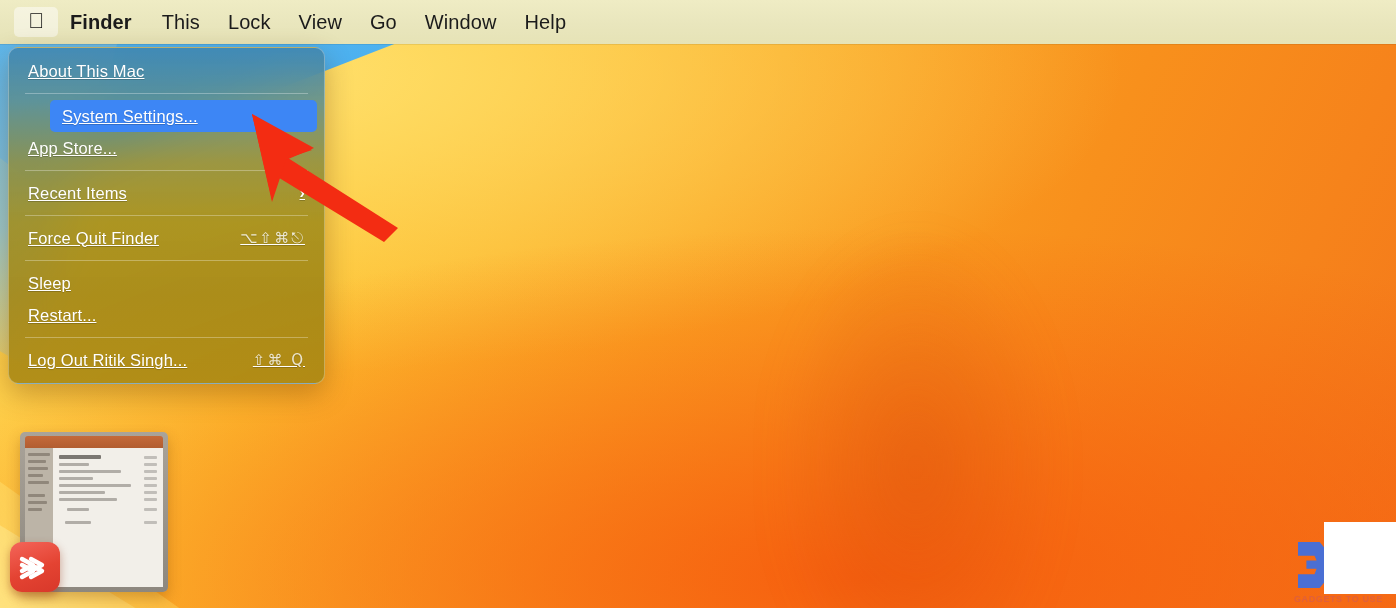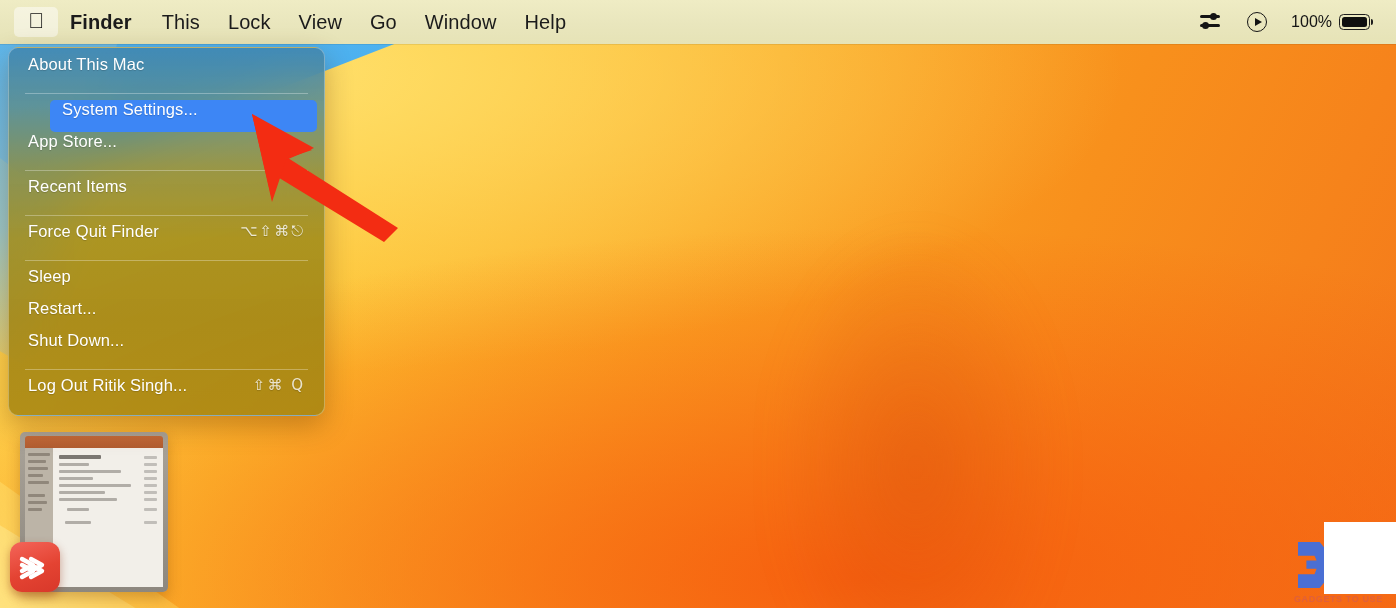--- a/index.html
+++ b/index.html
@@ -118,25 +118,26 @@
         rgba(63,133,175,.88) 0%,
         rgba(92,140,140,.86) 16%,
         rgba(139,139,62,.86) 34%,
         rgba(160,139,26,.87) 52%,
         rgba(160,132,20,.88) 74%,
         rgba(167,134,18,.88) 100%);
     backdrop-filter:blur(22px);
   }
   .mi{
     height:32px; margin:0 7px; padding:0 12px;
-    display:flex; align-items:flex-start;
+    display:flex; align-items:center;
     font-size:16.5px; color:#ffffff; letter-spacing:.15px;
     border-radius:5px; cursor:default;
     text-shadow:0 1px 1px rgba(0,0,0,.18);
     position:relative;
+    text-decoration:underline;
   }
   .mi.selected{ background:#3d86f5;margin-left:41px; }
   .mi .label{ white-space:nowrap; }
   .mi .shortcut{
     margin-left:auto; font-size:15px; color:rgba(255,255,255,.80);
     letter-spacing:2px; font-family:"DejaVu Sans", sans-serif;
   }
   .mi .chev{
     margin-left:auto; font-size:16px; font-weight:bold; color:#ffffff; line-height:1;
   }
@@ -217,42 +218,20 @@
     </div>
     <div class="mb-item bold">Finder</div>
     <div class="mb-item">This</div>
     <div class="mb-item">Lock</div>
     <div class="mb-item">View</div>
     <div class="mb-item">Go</div>
     <div class="mb-item">Window</div>
     <div class="mb-item">Help</div>
   </div>
 
-  <div class="mb-right">
-    <div class="mb-status">
-      <div class="cc-icon">
-        <div class="ccbar ccb1"></div>
-          <div class="ccknob k1"></div>
-        <div class="ccbar ccb2"></div>
-          <div class="ccknob k2"></div>
-      </div>
-    </div>
-    <div class="mb-status">
-      <div class="play-icon">
-        <div class="play-tri"></div>
-      </div>
-    </div>
-    <div class="mb-status">
-      <span class="batt-pct">100%</span>
-      <div class="batt">
-        <div class="batt-fill" style="width:100%"></div>
-        <div class="batt-cap"></div>
-      </div>
-    </div>
-  </div>
 </div>
 
 <div id="apple-menu">
 
   <div class="mi">
     <span class="label">About This Mac</span>
   </div>
 
   <div class="sep"></div>
 
@@ -281,23 +260,20 @@
   <div class="sep"></div>
 
   <div class="mi">
     <span class="label">Sleep</span>
   </div>
 
   <div class="mi">
     <span class="label">Restart...</span>
   </div>
 
-  <div class="mi">
-    <span class="label">Shut Down...</span>
-  </div>
 
   <div class="sep"></div>
 
 
   <div class="mi">
     <span class="label">Log Out Ritik Singh...</span>
     <span class="shortcut">⇧⌘ Q</span>
   </div>
 
 </div>

